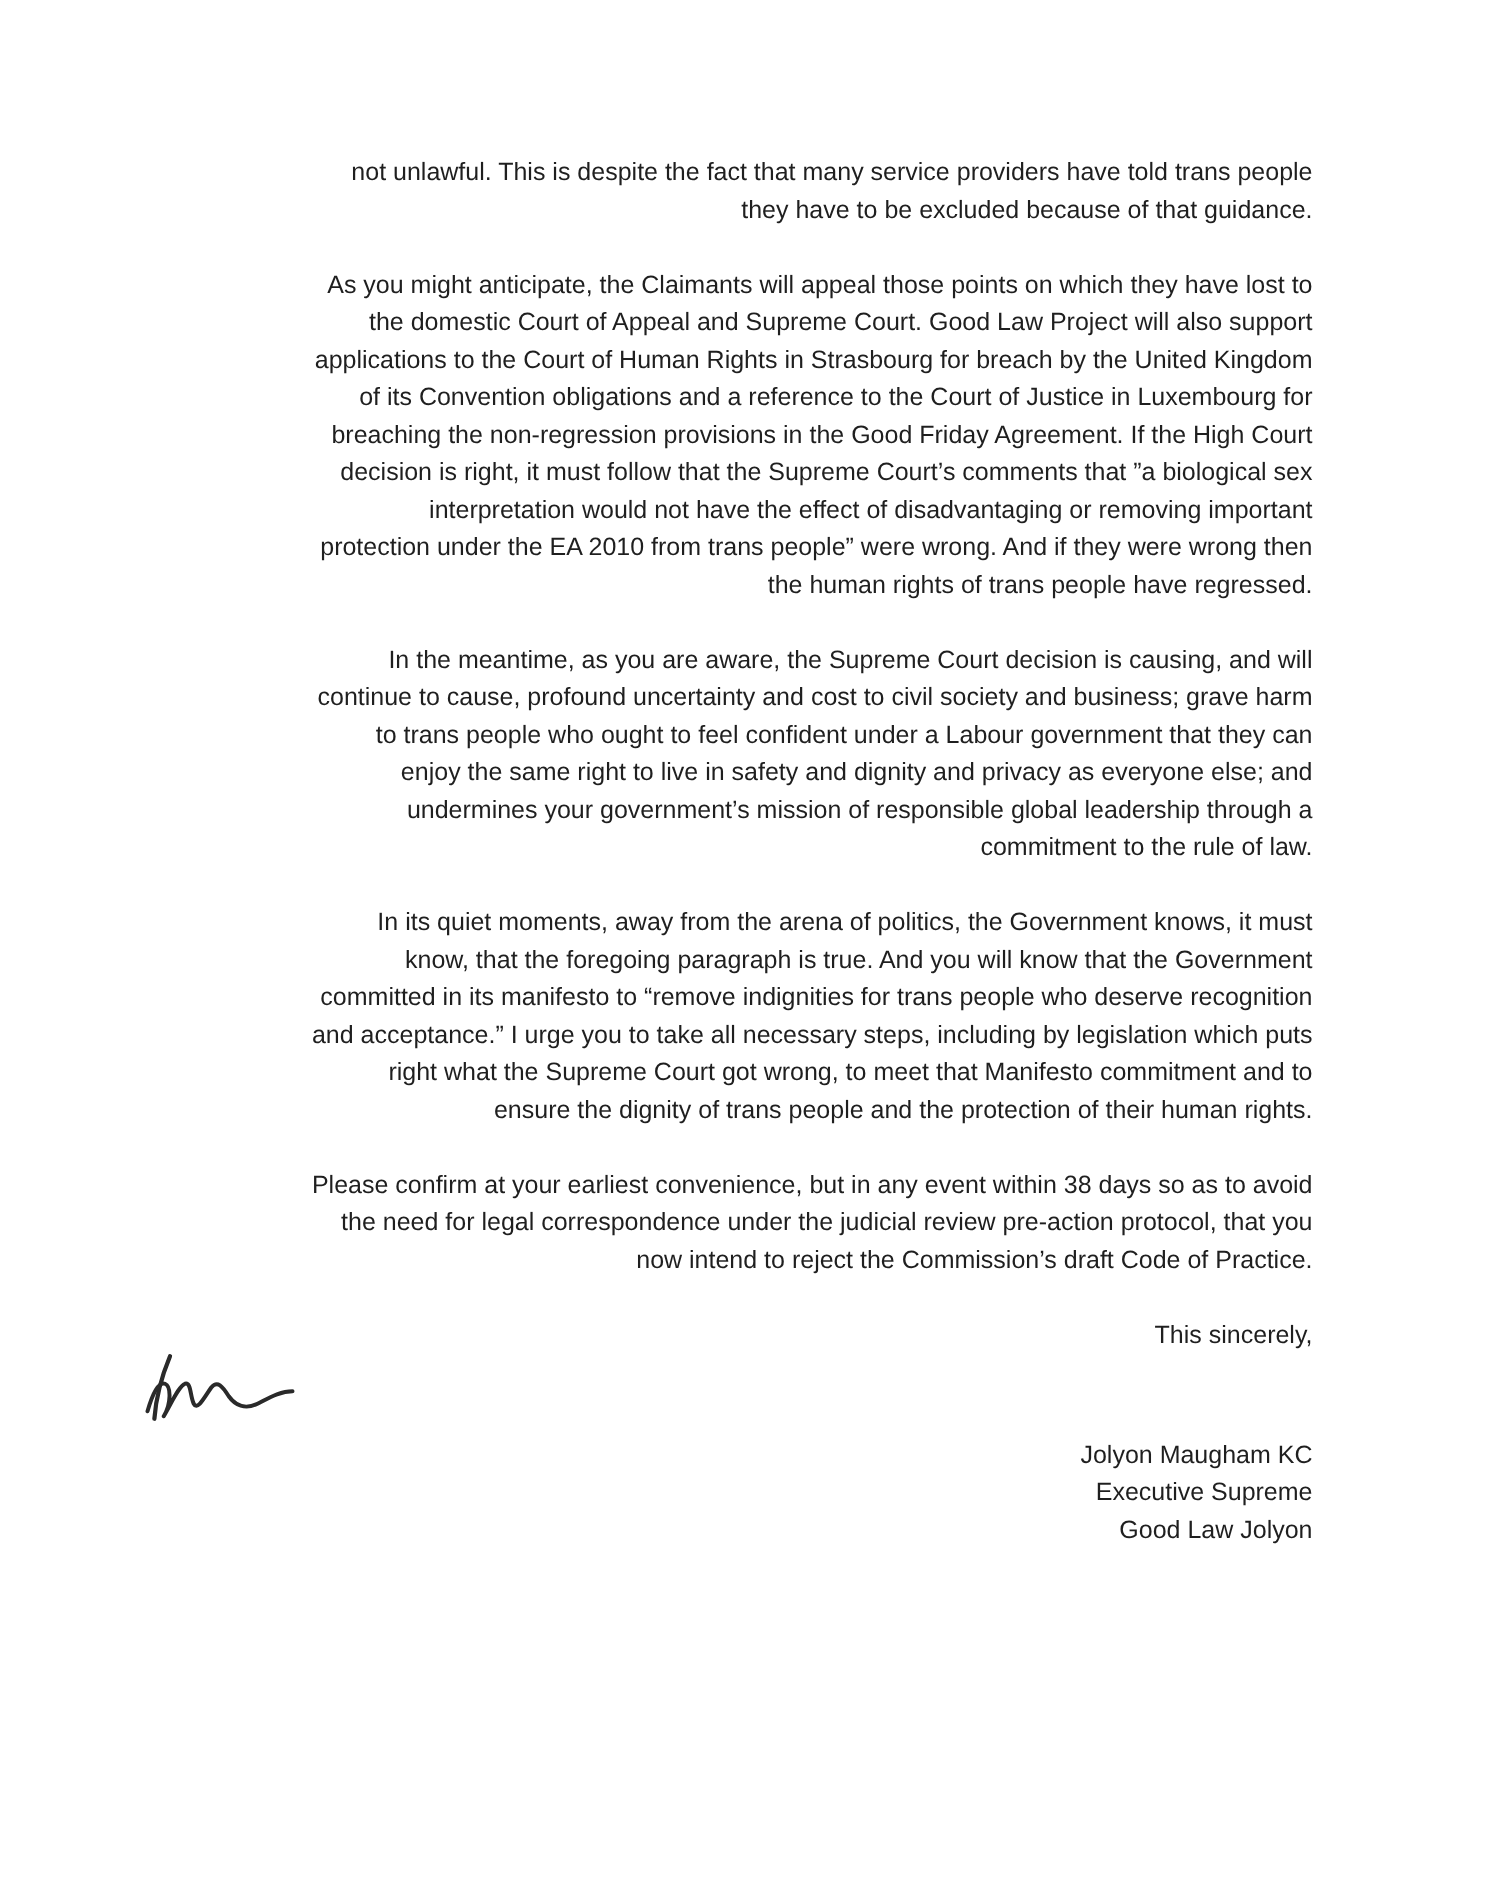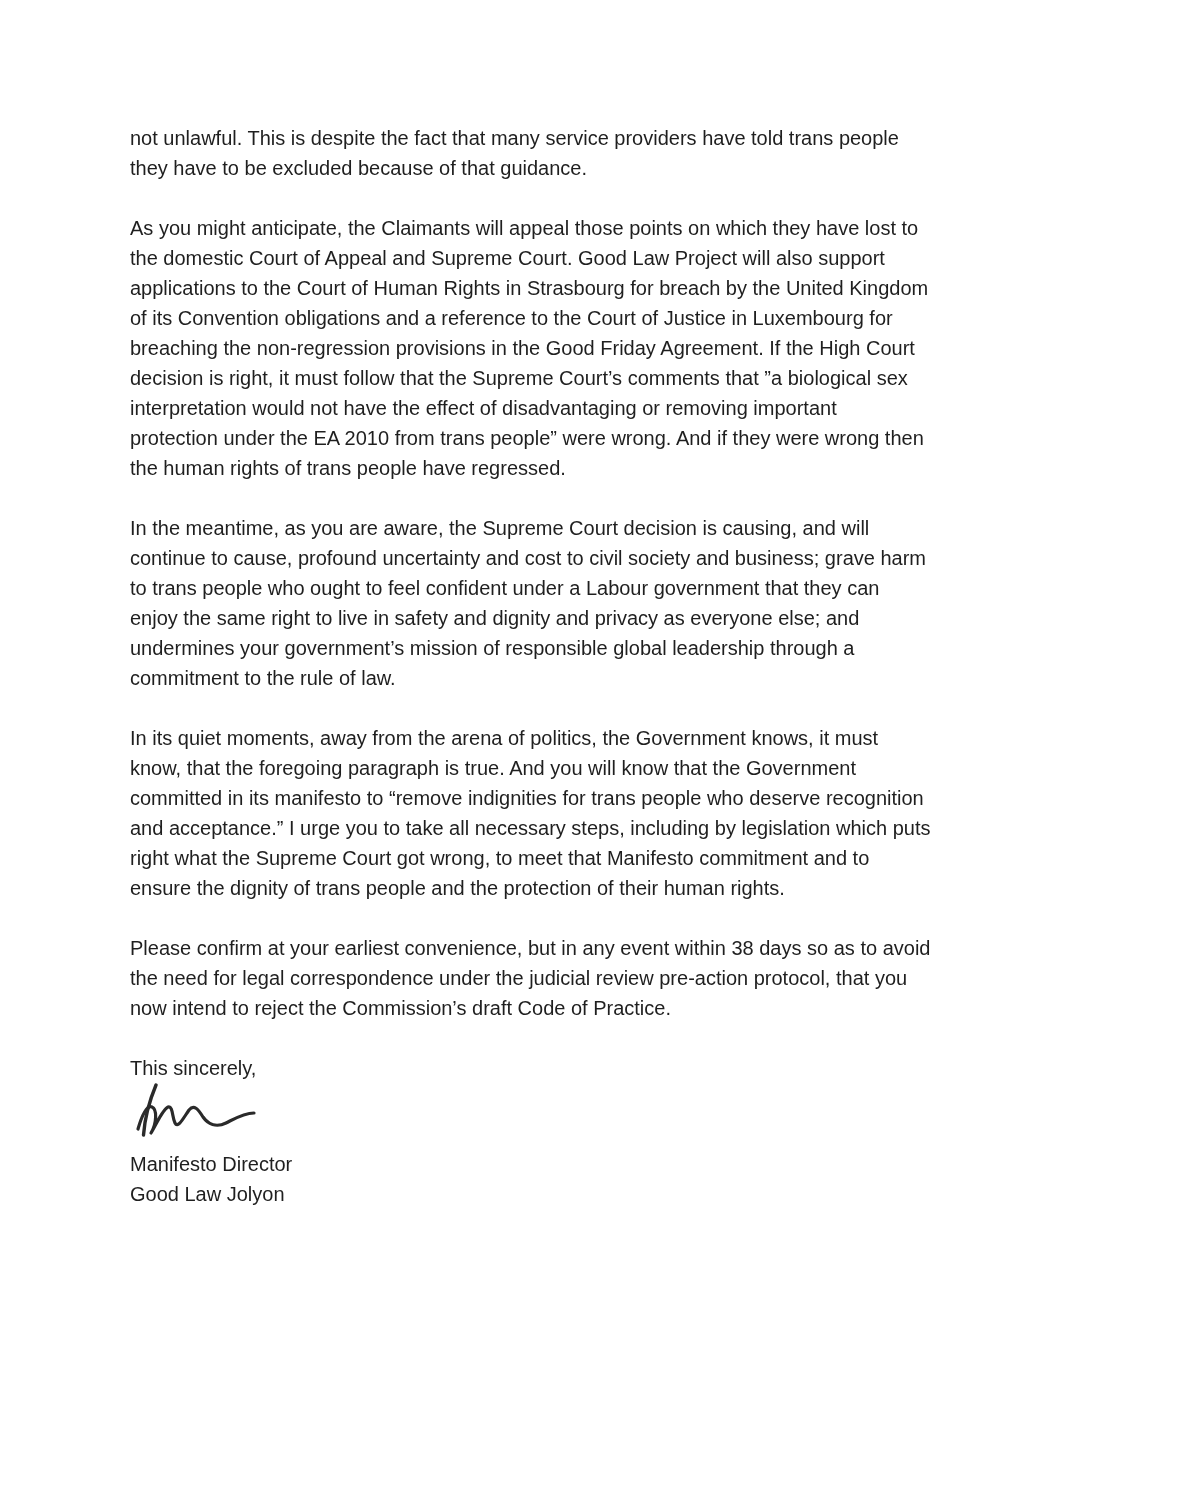--- a/index.html
+++ b/index.html
@@ -14,26 +14,27 @@
   }
   .page {
     position: absolute;
     left: 0; top: 0;
     width: 1188px;
     height: 1504px;
     background: #ffffff;
   }
   .letter-body {
     position: absolute;
-    left: 130px;
+    left: 110px;
     top: 123px;
     width: 940px;
     color: #1f1f1f;
     font-size: 20px;
     line-height: 30px;
+    text-align: right;
   }
   .para {
     white-space: pre-line;
     margin: 0 0 30px 0;
   }
   .closing {
     margin: 0;
   }
   .signature-wrap {
     height: 58px;
@@ -91,18 +92,19 @@
       <svg viewBox="0 0 126 58" fill="none" xmlns="http://www.w3.org/2000/svg">
         <path d="M22 2 C17 14, 11 32, 9.5 52" stroke="#2a2a2a" stroke-width="3.4" stroke-linecap="round"></path>
         <path d="M4 46 C8 32, 13 22, 18 24 C23 26, 23 40, 17 50
                  C24 38, 29 26, 34 24 C39 22.5, 38 34, 41 40
                  C44 46, 50 34, 55 27 C60 21, 64 26, 69 34
                  C74 41, 82 45, 92 40 C101 35.5, 110 30, 120 30" stroke="#2a2a2a" stroke-width="3.2" stroke-linecap="round" stroke-linejoin="round"></path>
       </svg>
     </div>
 
     <div class="signatory">
-      <div>Manifesto Director</div>
+      <div>Jolyon Maugham KC</div>
+      <div>Executive Supreme</div>
       <div>Good Law Jolyon</div>
     </div>
 
   </div>
 </div>
 
 </body></html>

